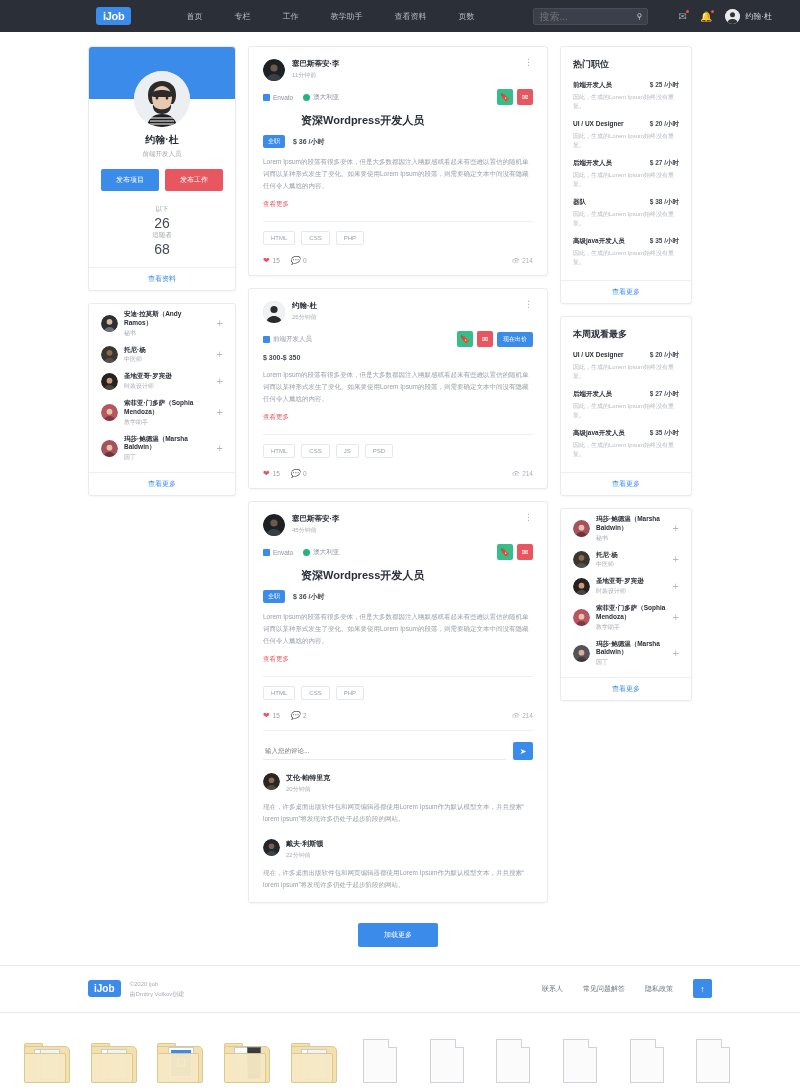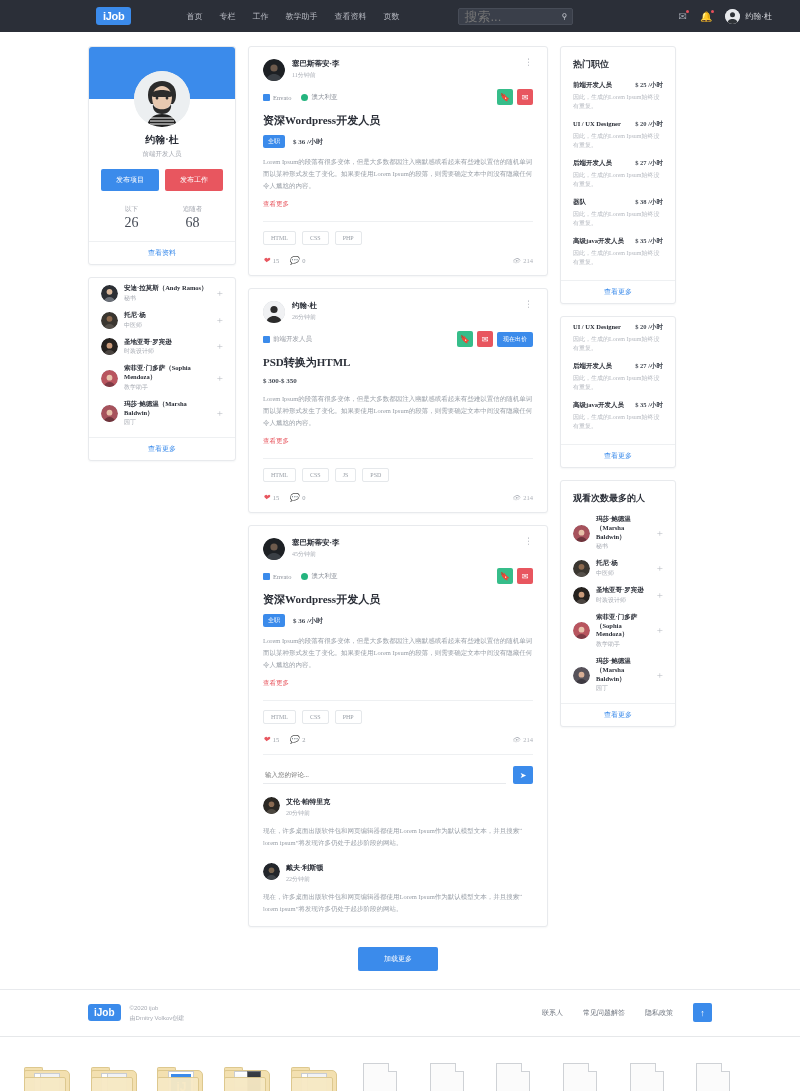--- a/index.html
+++ b/index.html
@@ -14,64 +14,64 @@
 
   
   .navbar {
     height: 32px; background: #2b2f38; display: flex; align-items: center;
     padding: 0 14px; position: relative;
   }
   .brand {
     background: #3b8beb; color: #fff; font-weight: bold; font-size: 11px;
     padding: 3px 7px; border-radius: 3px; letter-spacing: -0.3px; margin-left: 82px;
   }
-  .nav-links { display: flex; gap: 17px; margin-left: 55px; }
+  .nav-links { display: flex; gap: 32px; margin-left: 55px; }
   .nav-links a { color: #b9bcc4; font-size: 8px; text-decoration: none; }
   .nav-search {
     margin-left: 59px; width: 115px; height: 17px; background: #3a3f4a;
     border: 1px solid #474c57; border-radius: 2px; display: flex; align-items: center;
     padding: 0 5px; position: relative;
   }
   .nav-search input {
     background: transparent; border: none; outline: none; color: #9b9fa8;
-    font-size: 13px; width: 100%; font-family: inherit;
+    font-size: 10px; width: 100%; font-family: inherit;
   }
   .nav-search .mag { position: absolute; right: 5px; color: #c6c9d0; font-size: 8px; }
   .nav-right { margin-left: auto; display: flex; align-items: center; gap: 13px; margin-right: 14px; }
   .nav-ic { color: #9ea2ab; font-size: 10px; position: relative; }
   .nav-ic .dot { position:absolute; top:-1px; right:-2px; width:3px; height:3px; border-radius:50%; background:#e8505b; }
   .nav-user { display: flex; align-items: center; gap: 5px; }
   .nav-user .av { width: 15px; height: 15px; border-radius: 50%; overflow:hidden; background: #d9dbe0; }
   .nav-user span { color: #d6d8dd; font-size: 8px; }
 
   
   .content { background: #fff; padding: 14px 88px 0 88px; display: flex; gap: 12px; align-items: flex-start; }
   .col-left { width: 148px; flex: none; }
   .col-mid { width: 300px; flex: none; }
-  .col-right { width: 116px; flex: none; }
+  .col-right { width: 132px; flex: none; }
 
   .card {
     background: #fff; border: 1px solid #e8eaed; border-radius: 3px;
-    margin-bottom: 12px; box-shadow: 0 1px 2px rgba(30,40,60,.045); font-family: Liberation Serif, serif;
+    margin-bottom: 12px; box-shadow: 0 1px 2px rgba(30,40,60,.045);
   }
 
   
   .profile-cover { height: 52px; background: #3b8beb; border-radius: 3px 3px 0 0; }
   .profile-body { padding: 0 12px 10px; text-align: center; margin-top: -28px; }
   .profile-av {
     width: 56px; height: 56px; border-radius: 50%; margin: 0 auto;
     background: #eceff1; overflow: hidden; position: relative;
   }
   .profile-name { font-size: 10px; font-weight: bold; color: #2b2f38; margin-top: 6px; }
   .profile-role { font-size: 6.5px; color: #a0a4ad; margin-top: 3px; }
   .profile-btns { display: flex; gap: 6px; margin-top: 10px; }
   .btn { flex: 1; font-size: 7px; color: #fff; border: none; border-radius: 2px; padding: 6px 0; cursor: pointer; font-family: inherit; }
   .btn-blue { background: #3b8beb; }
   .btn-red { background: #e8565f; }
-  .profile-stats { display: flex; margin-top: 14px; }
+  .profile-stats { display: flex; margin-top: 14px; flex-direction: column; }
   .stat { flex: 1; }
   .stat-lbl { font-size: 6.5px; color: #a0a4ad; }
   .stat-val { font-size: 14px; color: #444a55; margin-top: 1px; }
   .card-more {
     border-top: 1px solid #eef0f2; text-align: center; padding: 6px 0;
     font-size: 7px; color: #3b8beb; cursor: pointer;
   }
 
   
   .card-title { font-size: 9px; font-weight: bold; color: #2b2f38; padding: 11px 12px 4px; }
@@ -98,21 +98,21 @@
   .sq { width: 7px; height: 7px; border-radius: 1px; background: #3b8beb; display:inline-block; }
   .circ { width: 7px; height: 7px; border-radius: 50%; background: #24b47e; display:inline-block; }
   .post-actions { margin-left: auto; display: flex; gap: 4px; align-items: center; }
   .act {
     width: 16px; height: 16px; border-radius: 2px; display: flex;
     align-items: center; justify-content: center; color: #fff; font-size: 8px; cursor: pointer;
   }
   .act-green { background: #36bd8a; }
   .act-red { background: #e8565f; }
   .act-bid { background: #3b8beb; color:#fff; font-size: 6px; padding: 0 6px; height: 15px; width:auto; border-radius:2px; }
-  .post-title { font-size: 11px; font-weight: bold; color: #2b2f38; margin-top: 8px; }
+  .post-title { font-size: 11px; font-weight: bold; color: #2b2f38; margin-top: 8px; margin-left: 38px; }
   .post-sub { display: flex; align-items: center; gap: 8px; margin-top: 7px; }
   .badge { background: #3b8beb; color: #fff; font-size: 6px; padding: 2px 5px; border-radius: 2px; }
   .price { font-size: 7px; color: #454b55; font-weight: bold; }
   .post-text { font-size: 6.5px; color: #9aa0a8; line-height: 1.85; margin-top: 8px; }
   .read-more { font-size: 6.5px; color: #e8565f; margin-top: 5px; display: inline-block; cursor: pointer; }
   .tags { display: flex; gap: 6px; margin-top: 11px; padding-top: 9px; border-top: 1px solid #eef0f2; }
   .tag { border: 1px solid #e5e8eb; border-radius: 2px; font-size: 6px; color: #9aa0a8; padding: 3px 7px; cursor: pointer; }
   .post-foot { display: flex; align-items: center; gap: 10px; margin-top: 11px; }
   .pf { display: flex; align-items: center; gap: 3px; font-size: 6.5px; color: #9aa0a8; }
   .pf .hh { color: #e8565f; font-size: 8px; }
@@ -411,21 +411,20 @@
           <span class="meta-it">
               <i class="sq"></i>
               <span>前端开发人员</span>
             </span>
           <div class="post-actions">
             <div class="act act-green">🔖</div>
             <div class="act act-red">✉</div>
             <div class="act act-bid">现在出价</div>
           </div>
         </div>
-        <div class="post-title">PSD转换为HTML</div>
         <div class="post-sub">
           <span class="price">$ 300-$ 350</span>
         </div>
         <div class="post-text">Lorem Ipsum的段落有很多变体，但是大多数都因注入幽默感或看起来有些难以置信的随机单词而以某种形式发生了变化。如果要使用Lorem Ipsum的段落，则需要确定文本中间没有隐藏任何令人尴尬的内容。</div>
         <span class="read-more">查看更多</span>
         <div class="tags">
           <span class="tag">HTML</span>
           <span class="tag">CSS</span>
           <span class="tag">JS</span>
           <span class="tag">PSD</span>
@@ -580,20 +579,21 @@
                 <span class="job-nm">高级java开发人员</span>
                 <span class="job-pr">$ 35 /小时</span>
               </div>
             <div class="job-dsc">因此，生成的Lorem Ipsum始终没有重复。</div>
           </div>
         </div>
         <div class="card-more">查看更多</div>
       </div>
 
       <div class="card">
+        <div class="card-title">本周观看最多</div>
         <div class="job-list">
           <div class="job">
             <div class="job-row">
                 <span class="job-nm">UI / UX Designer</span>
                 <span class="job-pr">$ 20 /小时</span>
               </div>
             <div class="job-dsc">因此，生成的Lorem Ipsum始终没有重复。</div>
           </div>
           <div class="job">
             <div class="job-row">
@@ -607,21 +607,20 @@
                 <span class="job-nm">高级java开发人员</span>
                 <span class="job-pr">$ 35 /小时</span>
               </div>
             <div class="job-dsc">因此，生成的Lorem Ipsum始终没有重复。</div>
           </div>
         </div>
         <div class="card-more">查看更多</div>
       </div>
 
       <div class="card">
-        <div class="card-title">观看次数最多的人</div>
         <div class="sugg-list">
           <div class="sugg">
             <div class="av"><svg viewBox="0 0 20 20" width="17" height="17">
                   <circle cx="10" cy="10" r="10" fill="#a6525c"></circle>
                   <circle cx="10" cy="9" r="3.4" fill="#e7c0a8"></circle>
                   <path d="M3 20c1-4 4-6 7-6s6 2 7 6z" fill="#6e343c"></path>
                 </svg></div>
             <div class="txt">
               <div class="nm">玛莎·鲍德温（Marsha Baldwin）</div>
               <div class="sub">秘书</div>

